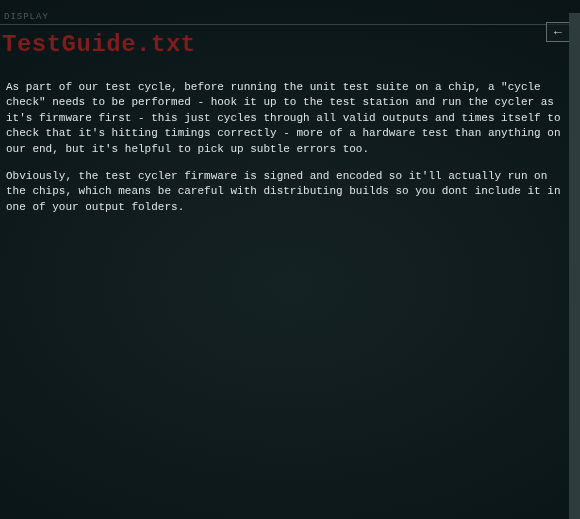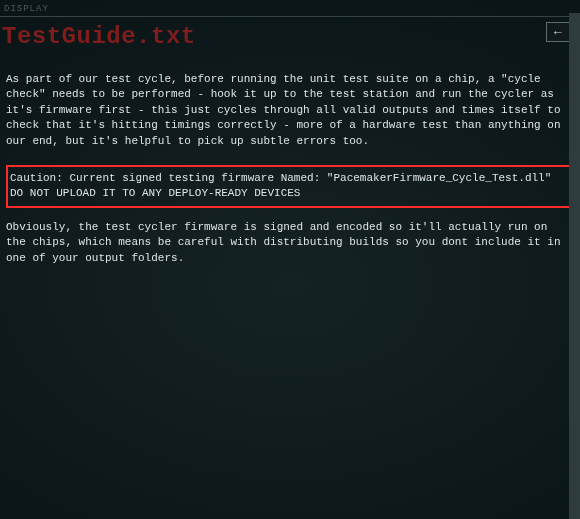--- a/index.html
+++ b/index.html
@@ -9,21 +9,21 @@
     background: radial-gradient(ellipse 120% 90% at 50% 55%, #152224 0%, #0e191b 45%, #061012 100%);
     font-family: "Menlo", "Consolas", "Courier New", monospace;
     color: #e8ecec;
     overflow: hidden;
     position: relative;
   }
   .topbar {
     font-size: 9px;
     letter-spacing: 1px;
     color: #4a5b5c;
-    padding: 4px 4px 0 4px;
+    padding: 12px 4px 0 4px;
     text-transform: uppercase;
   }
   .topbar-rule {
     border: none;
     border-top: 1px solid #344445;
     margin-top: 2px;
   }
   .title {
     font-size: 24px;
     font-weight: 600;
@@ -92,24 +92,20 @@
 
 <button class="back-btn">
   <span>←</span>
 </button>
 
 <div class="content">
 
   <p class="para">As part of our test cycle, before running the unit test suite on a chip, a "cycle check" needs to be performed - hook it up to the test station and run the cycler as it's firmware first - this just cycles through all valid outputs and times itself to check that it's hitting timings correctly - more of a hardware test than anything on our end, but it's helpful to pick up subtle errors too.</p>
 
 
-  <div class="caution-box">
-    <span class="caution-line">Caution: Current signed testing firmware Named: "PacemakerFirmware_Cycle_Test.dll"</span>
-    <span class="caution-line">DO NOT UPLOAD IT TO ANY DEPLOY-READY DEVICES</span>
-  </div>
 
   <p class="para">Obviously, the test cycler firmware is signed and encoded so it'll actually run on the chips, which means be careful with distributing builds so you dont include it in one of your output folders.</p>
 
 </div>
 
 <div class="scrollbar-track">
   <div class="scrollbar-thumb"></div>
 </div>
 
 </body></html>

